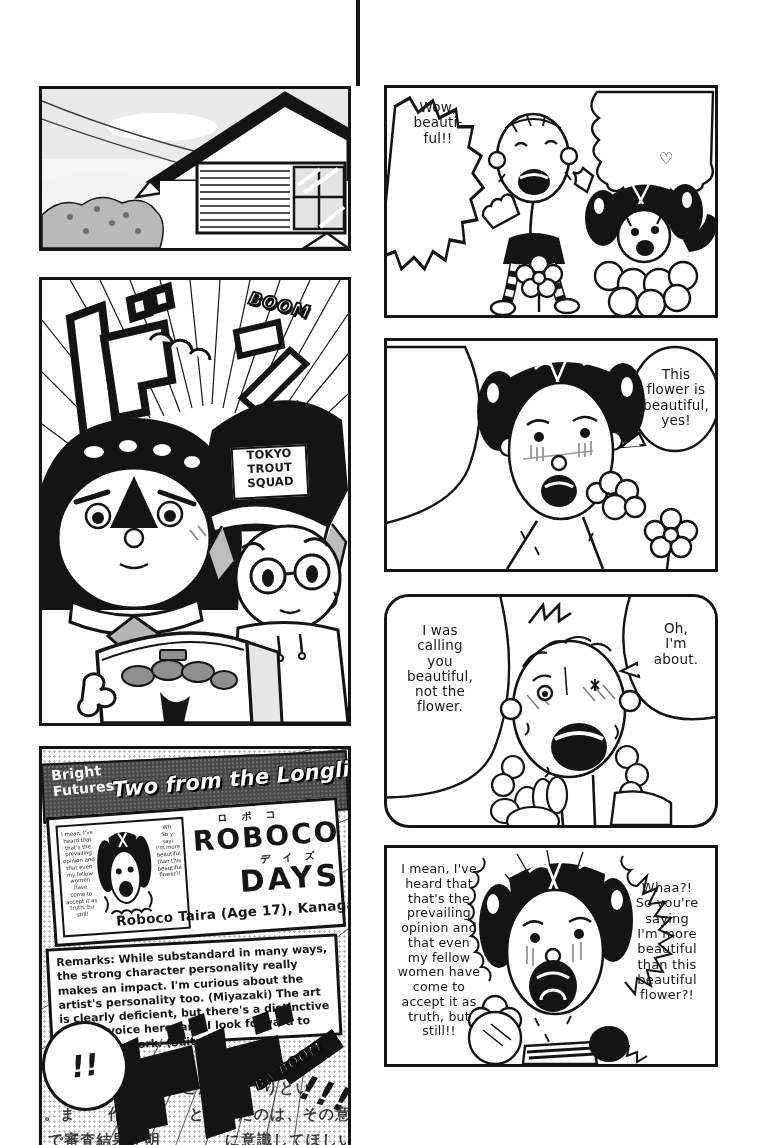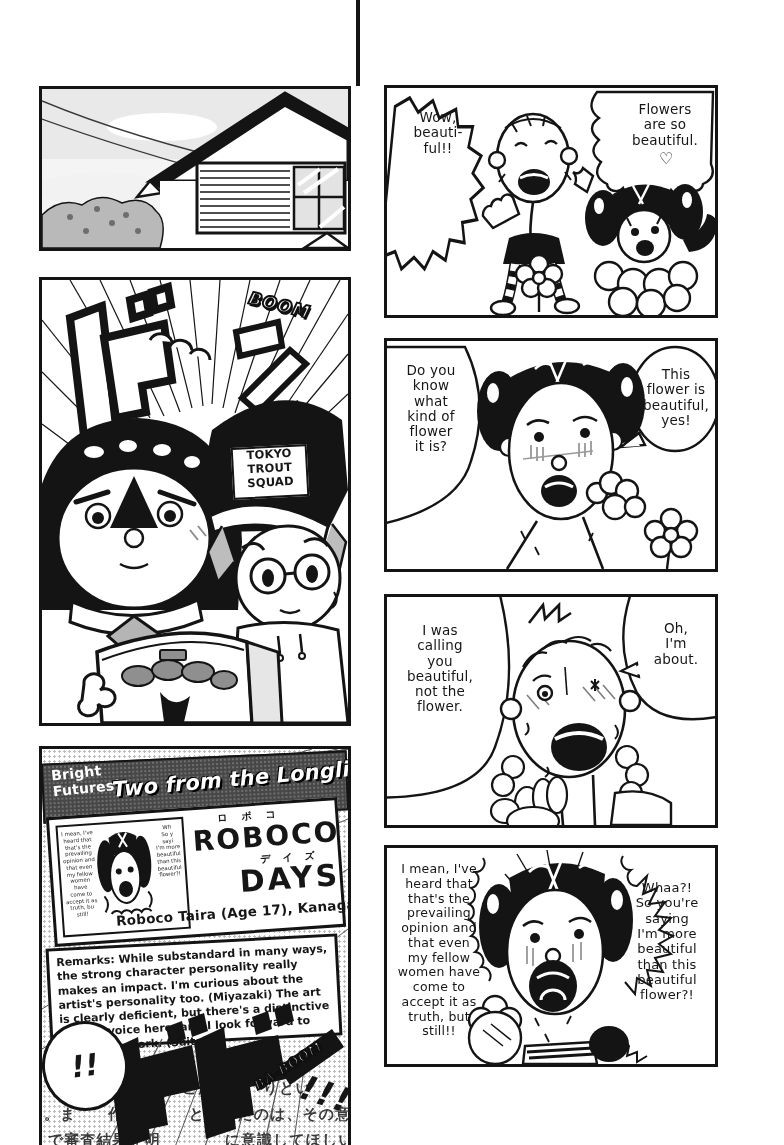--- a/index.html
+++ b/index.html
@@ -324,26 +324,23 @@
         <g fill="#fff" stroke="#141414" stroke-width="2.4">
           <circle cx="152" cy="176" r="9"></circle>
             <circle cx="138" cy="186" r="9"></circle>
             <circle cx="166" cy="186" r="9"></circle>
           <circle cx="144" cy="200" r="9"></circle>
             <circle cx="160" cy="200" r="9"></circle>
         </g>
         <circle cx="152" cy="190" r="6" fill="#fff" stroke="#141414" stroke-width="2.4"></circle>
       </g>
     </svg>
-    <div class="btxt" style="left:12px;top:22px;width:78px;">Wow,
+    <div class="btxt" style="left:12px;top:12px;width:78px;">Wow,
 beauti-
 ful!!</div>
-    <div class="btxt" style="left:236px;top:14px;width:84px;">Flowers
-are so
-beautiful.</div>
     <div class="btxt heart" style="left:272px;top:62px;">♡</div>
   </div>
 
   <div class="panel" style="left:384px;top:338px;width:334px;height:234px;">
     <svg class="art" width="328" height="228" viewBox="0 0 328 228">
       <path d="M-20,6 L78,6 Q104,60 84,120 Q70,170 -20,186 Z" fill="#fff" stroke="#141414" stroke-width="2.4"></path>
       <ellipse cx="288" cy="58" rx="44" ry="52" fill="#fff" stroke="#141414" stroke-width="2.4"></ellipse>
       <path d="M252,92 l-18,14 24,-2 Z" fill="#fff" stroke="#141414" stroke-width="2.4"></path>
       <path d="M248,97 l-12,9 17,-1 Z" fill="#fff"></path>
 
@@ -387,33 +384,27 @@
         <g fill="#fff" stroke="#141414" stroke-width="2.4">
           <circle cx="284" cy="178" r="10"></circle>
             <circle cx="268" cy="190" r="10"></circle>
             <circle cx="300" cy="190" r="10"></circle>
           <circle cx="274" cy="206" r="10"></circle>
             <circle cx="294" cy="206" r="10"></circle>
         </g>
         <circle cx="284" cy="194" r="7" fill="#fff" stroke="#141414" stroke-width="2.4"></circle>
       </g>
     </svg>
-    <div class="btxt" style="left:8px;top:22px;width:72px;">Do you
-know
-what
-kind of
-flower
-it is?</div>
     <div class="btxt" style="left:248px;top:26px;width:82px;">This
 flower is
 beautiful,
 yes!</div>
   </div>
 
-  <div class="panel" style="left:384px;top:594px;width:334px;height:234px;">
+  <div class="panel" style="left:384px;top:594px;width:334px;height:234px;border-radius:25px;">
     <svg class="art" width="328" height="228" viewBox="0 0 328 228">
       <path d="M-30,-10 L112,-6 Q134,80 108,150 Q88,206 -30,200 Z" fill="#fff" stroke="#141414" stroke-width="2.4"></path>
       <path d="M330,-10 L244,-4 Q226,50 250,96 Q272,130 330,120 Z" fill="#fff" stroke="#141414" stroke-width="2.4"></path>
       <path d="M250,66 l-16,8 18,6 Z" fill="#fff" stroke="#141414" stroke-width="2.2"></path>
       <path d="M252,68 l-11,6 13,4 Z" fill="#fff"></path>
       <g>
         <path d="M142,26 l14,-18 2,14 14,-14 0,16 12,-8" stroke="#141414" stroke-width="2.6" fill="none"></path>
         <ellipse cx="182" cy="112" rx="56" ry="68" fill="#fff" stroke="#141414" stroke-width="2.6"></ellipse>
         <path d="M136,70 q10,-18 24,-14 M156,52 q12,-12 24,-6 M178,44 q14,-8 26,0 M204,48 q12,-4 20,6" stroke="#141414" stroke-width="2.2" fill="none"></path>
         <circle cx="124" cy="112" r="10" fill="#fff" stroke="#141414" stroke-width="2.4"></circle>

